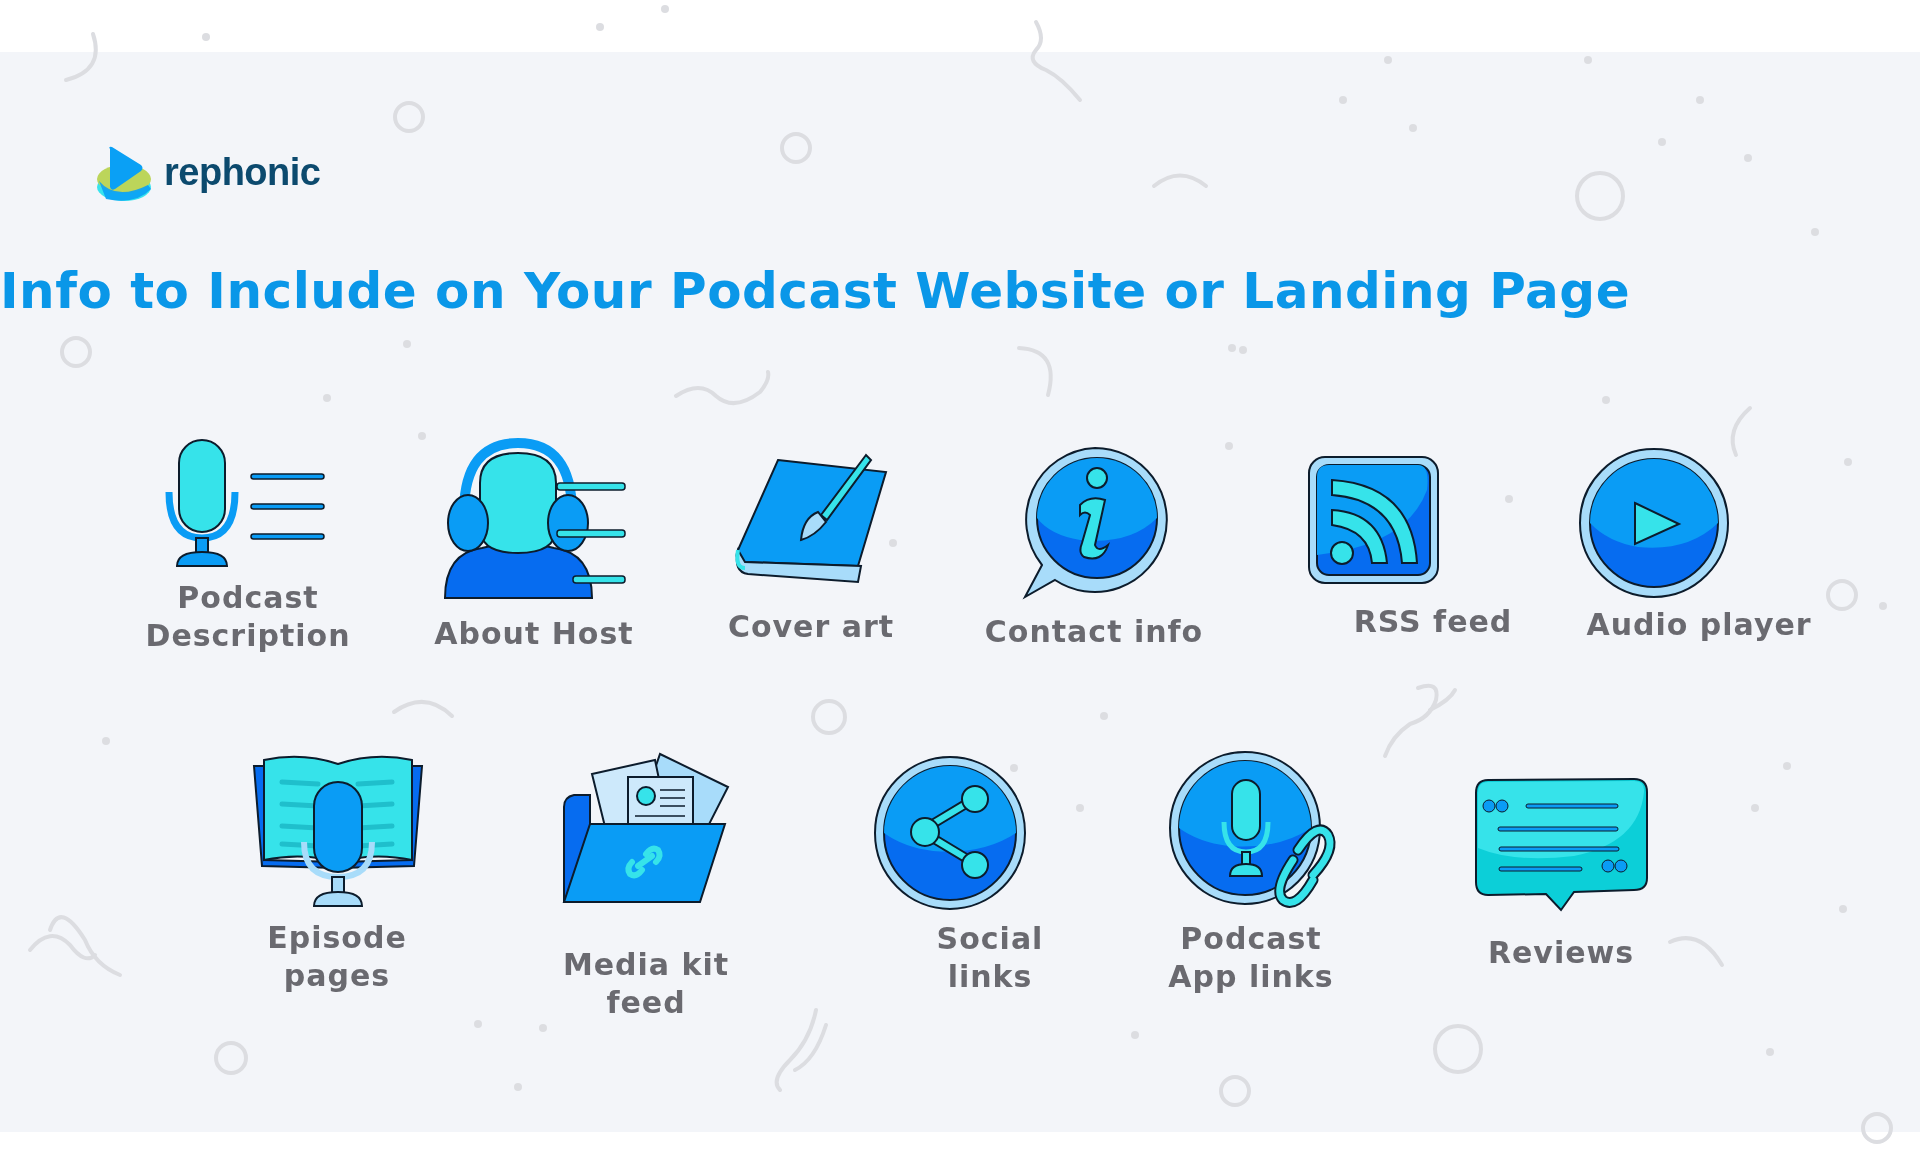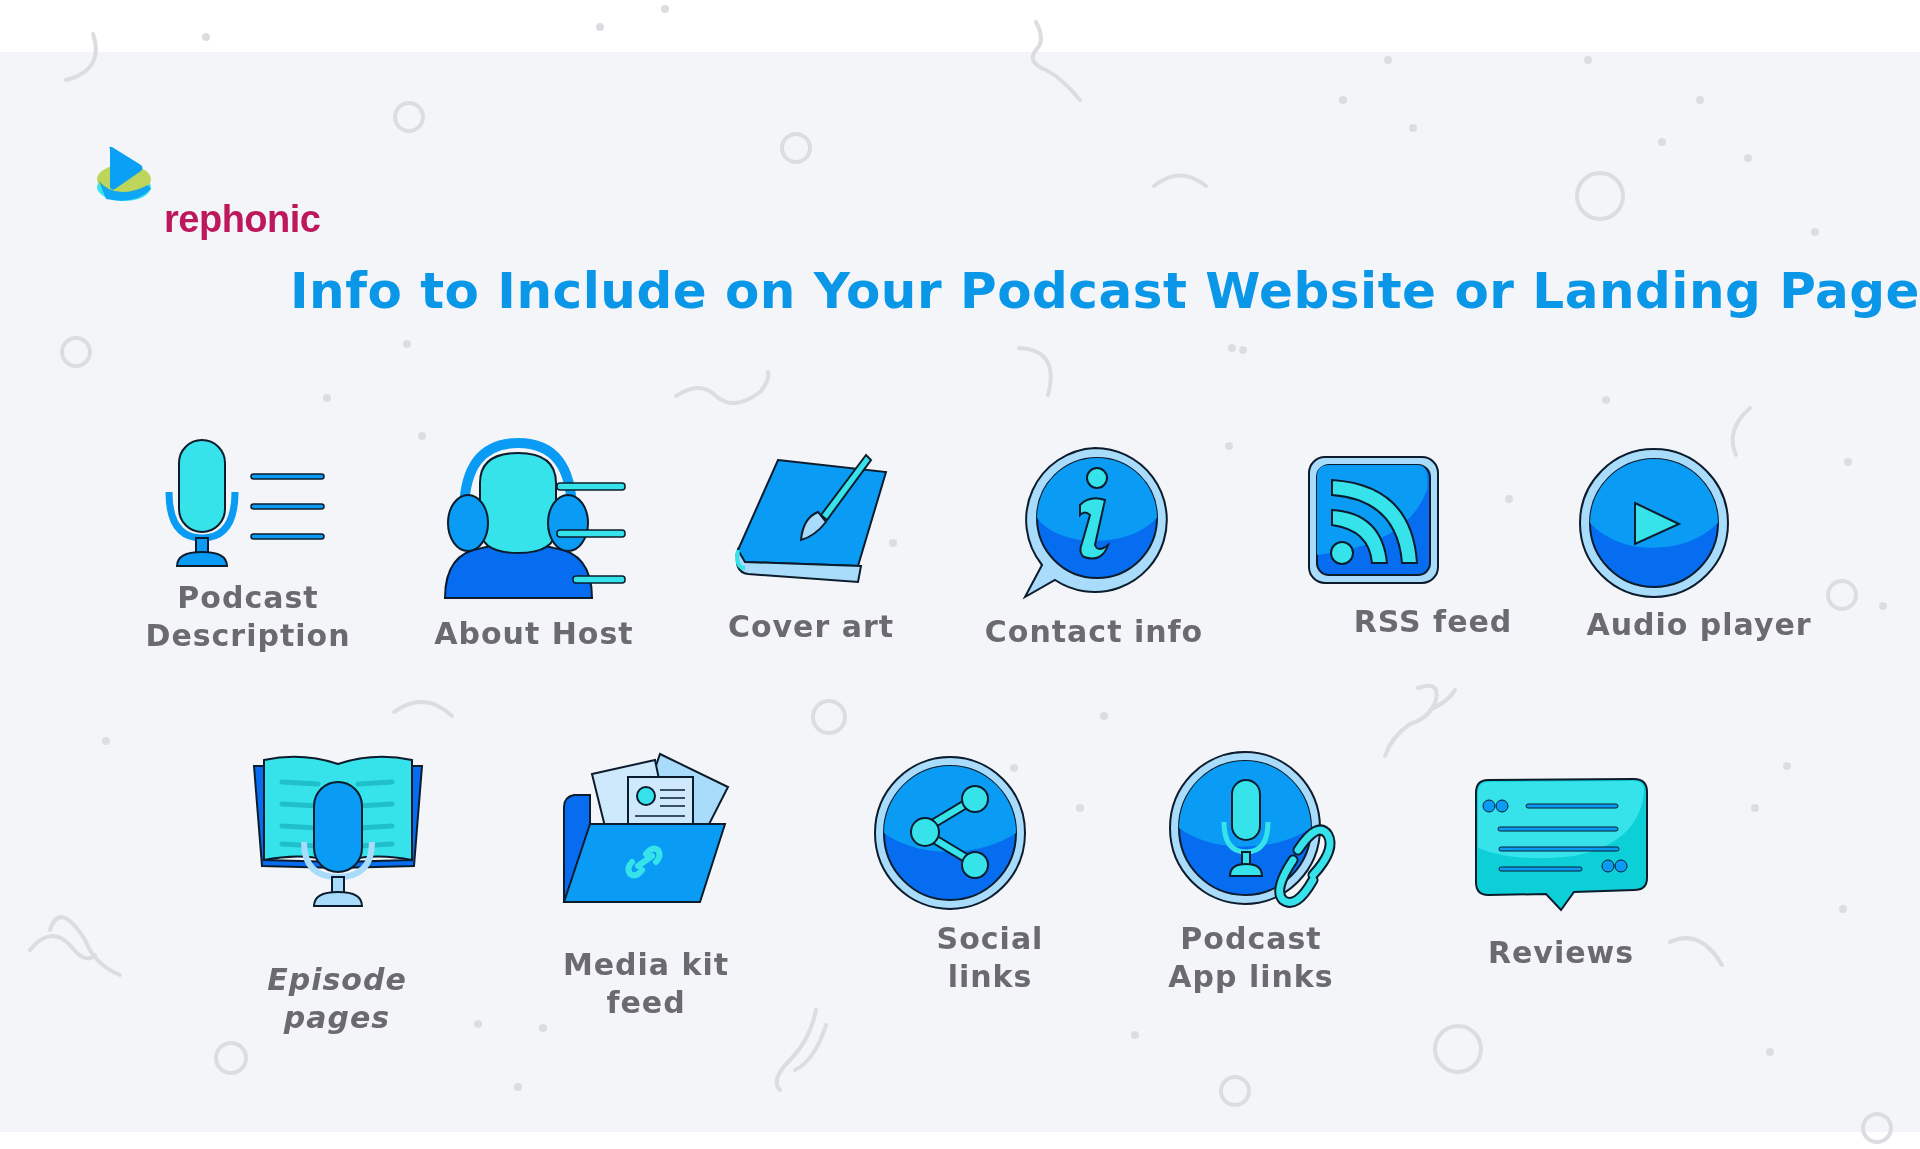--- a/index.html
+++ b/index.html
@@ -1,22 +1,22 @@
 <!DOCTYPE html>
 <html><head>
 <meta charset="utf-8">
 <style>
   html,body{margin:0;padding:0;}
   body{width:1920px;height:1149px;background:#ffffff;position:relative;overflow:hidden;font-family:"DejaVu Sans",sans-serif;}
   #panel{position:absolute;left:0;top:52px;width:1920px;height:1080px;background:#f3f5f9;}
   #bg{position:absolute;left:0;top:0;width:1920px;height:1149px;}
   .abs{position:absolute;}
   #logo{left:96px;top:145px;width:260px;height:60px;}
-  #logo-text{position:absolute;left:68px;top:6px;font-family:"Liberation Sans",sans-serif;font-weight:bold;font-size:38px;color:#be185d;letter-spacing:-0.5px;margin-top:47px;}
-  #title{left:0;width:1920px;top:262px;text-align:right;font-family:"DejaVu Sans",sans-serif;font-weight:bold;font-size:50px;color:#0a97e8;letter-spacing:0.5px;}
+  #logo-text{position:absolute;left:68px;top:6px;font-family:"Liberation Sans",sans-serif;font-weight:bold;font-size:38px;color:#0c4a6e;letter-spacing:-0.5px;}
+  #title{left:0;width:1920px;top:262px;text-align:left;font-family:"DejaVu Sans",sans-serif;font-weight:bold;font-size:50px;color:#0a97e8;letter-spacing:0.5px;}
   .item{position:absolute;}
   .item svg{position:absolute;overflow:visible;}
   .label{position:absolute;text-align:center;font-family:"DejaVu Sans",sans-serif;font-size:30px;font-weight:bold;color:#6a6a70;line-height:38px;letter-spacing:1px;white-space:nowrap;transform:translateX(-50%);}
 </style>
 </head>
 <body>
 
 <div id="panel"></div>
 
 <svg id="bg" viewBox="0 0 1920 1149">
@@ -203,21 +203,21 @@
     <g stroke="#1fbfcc" stroke-width="5" stroke-linecap="round">
       <path d="M30 30 L66 32 M30 52 L66 54 M30 74 L66 76 M30 92 L66 94 M106 32 L140 30 M106 54 L140 52 M106 76 L140 74 M106 94 L140 92"></path>
     </g>
     <g stroke="#0c1c2c" stroke-width="2">
       <rect x="62" y="30" width="48" height="90" rx="24" fill="#0a9cf5"></rect>
       <path d="M52 90 Q52 125 86 125 Q120 125 120 90" fill="none" stroke="#a8dcfa" stroke-width="6"></path>
       <rect x="80" y="125" width="12" height="16" fill="#a8dcfa"></rect>
       <path d="M62 154 Q62 140 86 140 Q110 140 110 154 Z" fill="#a8dcfa"></path>
     </g>
   </svg>
-  <div class="label" style="left:337px;top:961px;font-style:italic;">
+  <div class="label" style="left:337px;top:919px;">
     <div>Episode</div>
     <div>pages</div>
   </div>
 </div>
 
 <div class="item" style="left:0;top:0;">
   <svg style="left:560px;top:752px;" width="172" height="152" viewBox="0 0 172 152">
     <g stroke="#0c1c2c" stroke-width="2">
       <path d="M4 55 Q4 45 14 43 L30 43 L30 150 L4 150 Z" fill="#066cf0"></path>
       <path d="M100 2 L168 35 L140 90 L80 60 Z" fill="#a8dcfa"></path>

